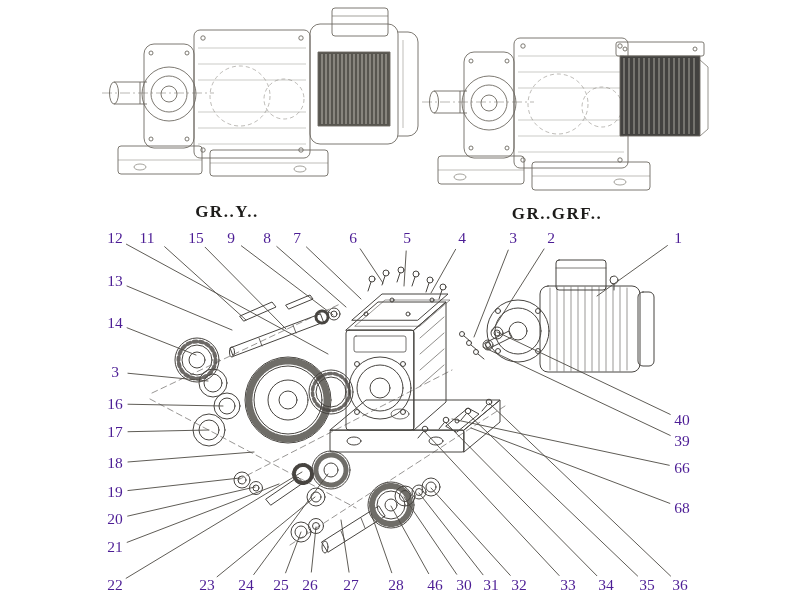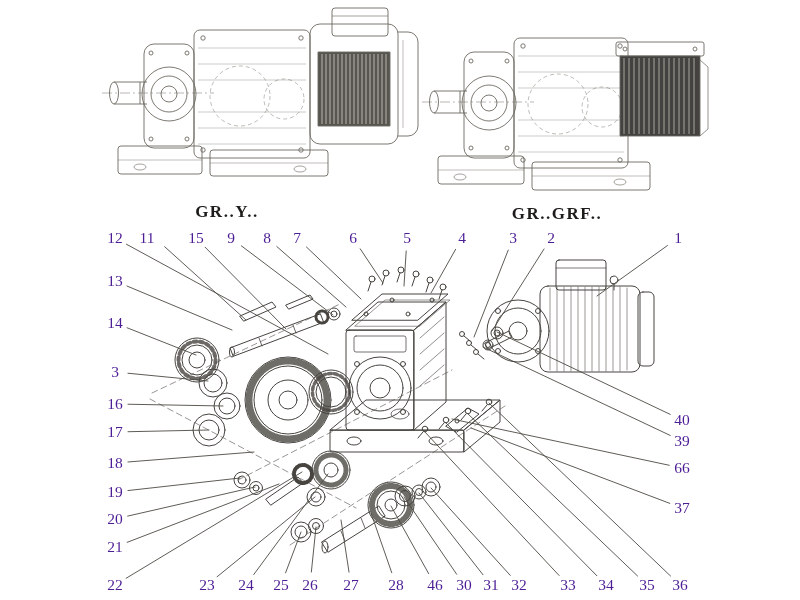--- a/index.html
+++ b/index.html
@@ -375,18 +375,18 @@
       <span class="callout" style="left: 351px; top: 585px;">27</span>
       <span class="callout" style="left: 396px; top: 585px;">28</span>
       <span class="callout" style="left: 435px; top: 585px;">46</span>
       <span class="callout" style="left: 464px; top: 585px;">30</span>
       <span class="callout" style="left: 491px; top: 585px;">31</span>
       <span class="callout" style="left: 519px; top: 585px;">32</span>
       <span class="callout" style="left: 568px; top: 585px;">33</span>
       <span class="callout" style="left: 606px; top: 585px;">34</span>
       <span class="callout" style="left: 647px; top: 585px;">35</span>
       <span class="callout" style="left: 680px; top: 585px;">36</span>
-      <span class="callout" style="left: 682px; top: 508px;">37</span>
+      <span class="callout" style="left: 682px; top: 508px;">68</span>
       <span class="callout" style="left: 682px; top: 468px;">66</span>
       <span class="callout" style="left: 682px; top: 441px;">39</span>
       <span class="callout" style="left: 682px; top: 420px;">40</span>
     </div>
 </div>
 
 </body></html>

